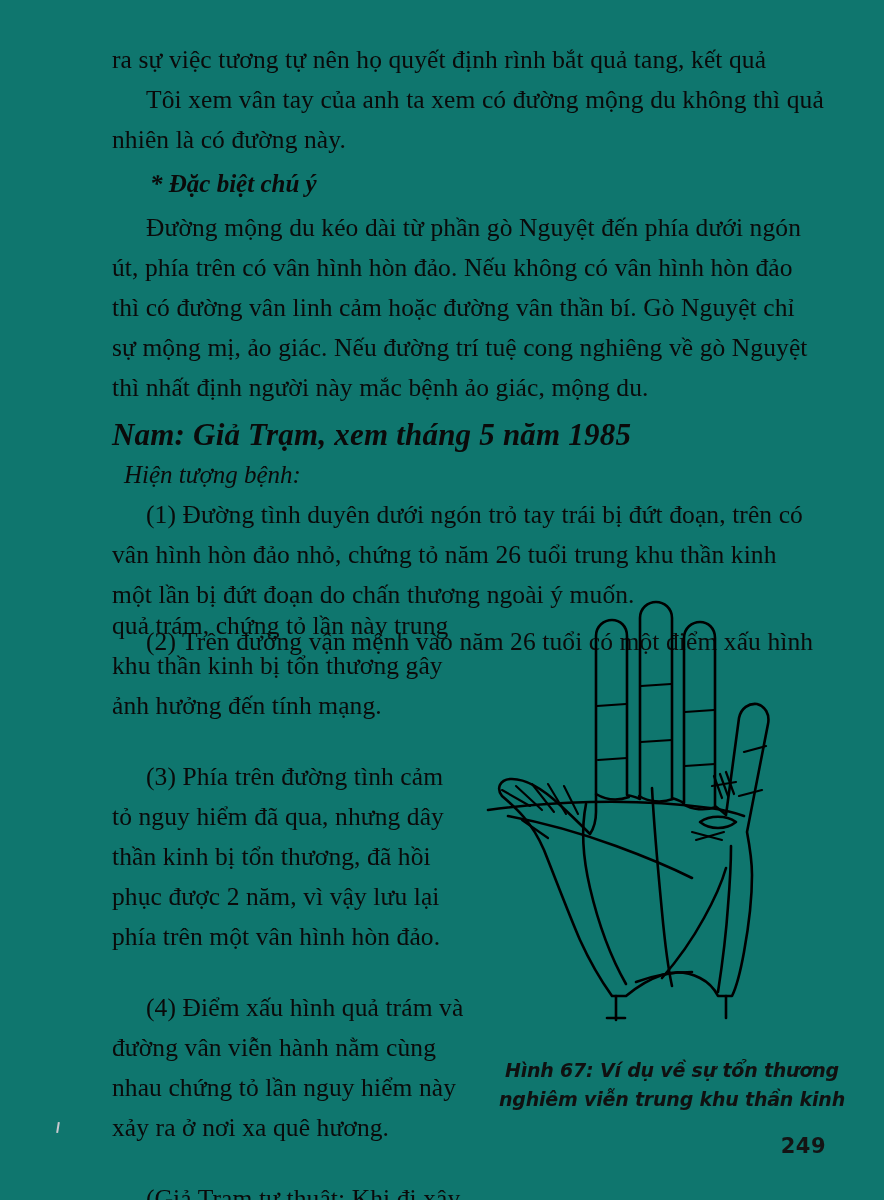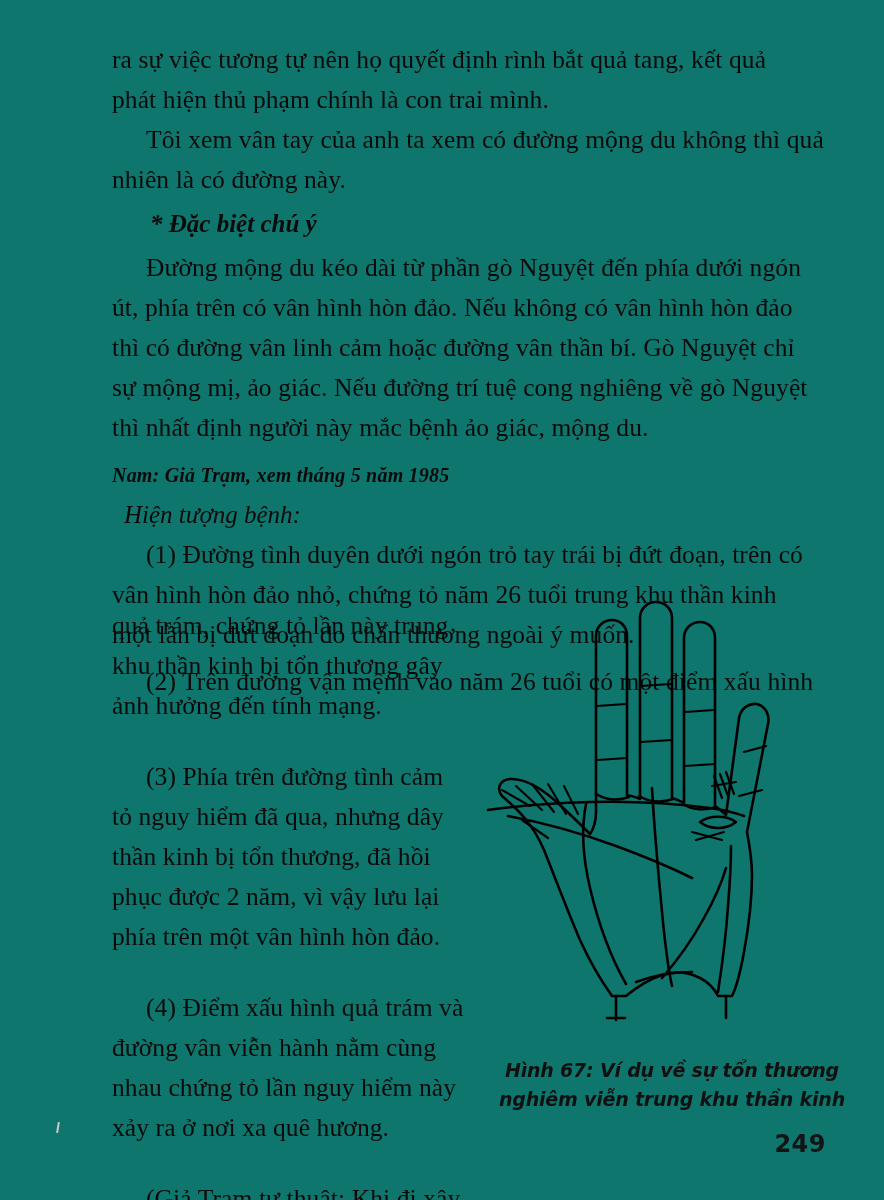--- a/index.html
+++ b/index.html
@@ -42,21 +42,21 @@
   .heading-note {
     margin: 4px;
     font-size: 25px;
     line-height: 40px;
     font-weight: bold;
     font-style: italic;
     text-indent: 34px;
   }
   .heading-case {
     margin: 0;
-    font-size: 20px;
+    font-size: 31px;
     line-height: 40px;
     font-weight: bold;
     font-style: italic;
     letter-spacing: 0.2px;
   }
   .sub-italic {
     margin: 0;
     font-size: 25px;
     line-height: 40px;
     font-style: italic;
@@ -100,21 +100,21 @@
     letter-spacing: -0.2px;
     color: #101010;
   }
 
   
   .page-number {
     position: absolute;
     right: 58px;
     bottom: 42px;
     font-family: "DejaVu Sans", "Liberation Sans", sans-serif;
-    font-size: 24px;
+    font-size: 21px;
     font-weight: bold;
     color: #141414;
     letter-spacing: 0.5px;
   }
 
   
   .scan-speck {
     position: absolute;
     left: 57px;
     top: 1122px;
@@ -126,21 +126,20 @@
 </style>
 </head>
 <body>
 
 <div class="page">
 
   <div class="body-text">
 
     <p class="para">
       <span class="ln">ra sự việc tương tự nên họ quyết định rình bắt quả tang, kết quả</span>
-      <span class="ln">phát hiện thủ phạm chính là con trai mình.</span>
     </p>
 
     <p class="para">
       <span class="ln ind">Tôi xem vân tay của anh ta xem có đường mộng du không thì quả</span>
       <span class="ln">nhiên là có đường này.</span>
     </p>
 
     <p class="heading-note">* Đặc biệt chú ý</p>
 
     <p class="para">

